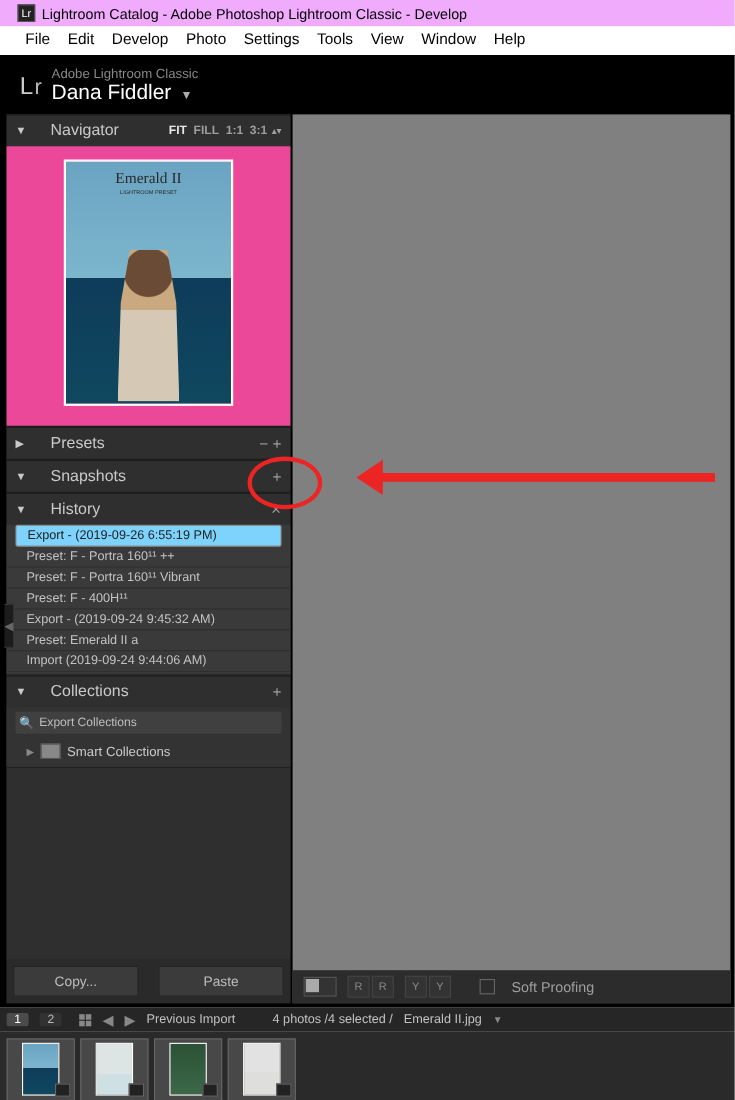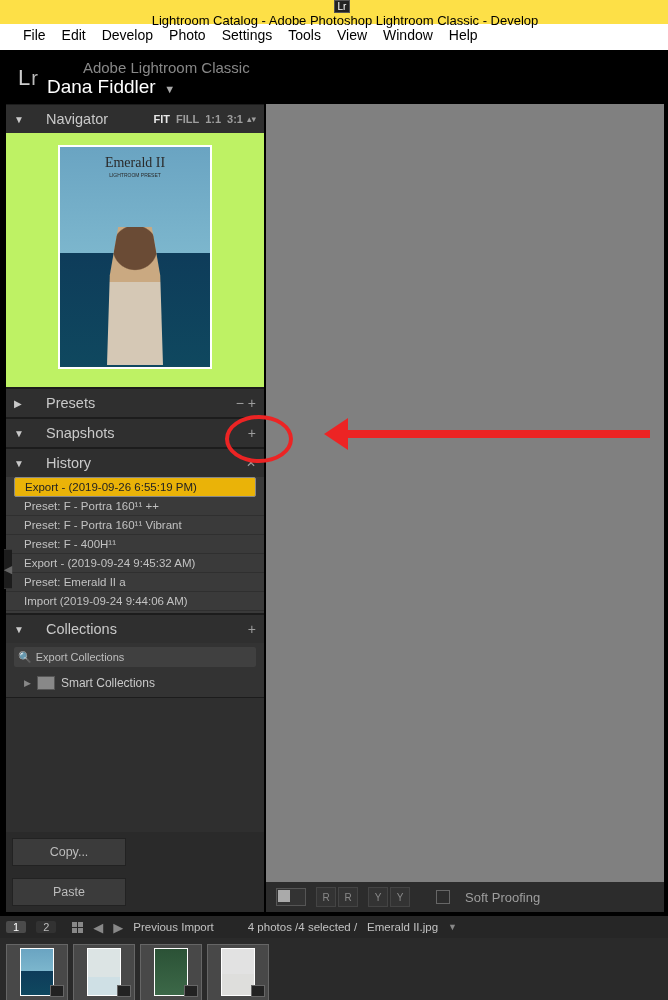--- a/index.html
+++ b/index.html
@@ -1,19 +1,19 @@
 <!DOCTYPE html>
 <html><head>
 <meta charset="utf-8">
 <style>
   html, body { margin: 0; padding: 0; font-family: "Segoe UI", Arial, sans-serif; background: #fff; }
   body { width: 668px; height: 1000px; overflow: hidden; }
 
   
-  .titlebar { display: flex; align-items: center; height: 24px; padding-left: 16px; background: #fde047; flex-direction: column; }
+  .titlebar { display: flex; align-items: center; height: 24px; padding-left: 16px; background: #f0abfc; }
   .titlebar .lr-badge {
     width: 16px; height: 16px; background: #222; color: #fff;
     display: flex; align-items: center; justify-content: center;
     font-size: 10px; border: 1px solid #555; box-sizing: border-box;
   }
   .titlebar .title-text { margin-left: 6px; font-size: 13px; }
 
   .menubar { display: flex; align-items: center; gap: 2px; height: 22px; padding: 0 4px 4px 16px; background: #fff; }
   .menubar span { font-size: 14px; padding: 0 7px; }
 
@@ -33,21 +33,21 @@
     height: 50px;
     box-sizing: border-box;
     display: flex; align-items: center;
   }
   .identity .lr-big {
     color: #bcbcbc; font-size: 18px; letter-spacing: 1px;
     display: flex; align-items: baseline; gap: 0;
   }
   .identity .lr-big b { font-weight: 400; font-size: 22px; color:#ccc;}
   .identity .identity-text { margin-left: 8px; }
-  .identity .plan { font-size: 15px; color: #888; margin-left: 36px; }
+  .identity .plan { font-size: 12px; color: #888; }
   .identity .user { font-size: 19px; color: #fff; }
   .identity .chev { font-size: 11px; color:#aaa; margin-left:4px;}
 
   .workspace {
     display: flex;
     height: calc(100% - 50px);
   }
 
   
   .left-panel-wrap {
@@ -78,21 +78,21 @@
   .panel-header .title-h { flex: 0 0 auto; margin-left: 20px; }
   .panel-header .spacer { flex: 1 1 auto; }
   .panel-header .extra { font-size:11px; color:#9e9e9e; margin-left:6px;font-weight:bold;}
   .panel-header .extra.active{ color:#e8e8e8; }
   .panel-header .plusminus { font-size:14px; color:#9e9e9e; margin-left:4px; }
   .panel-header .close-x { font-size:12px; color:#9e9e9e; margin-left:4px;}
   .panel-header .chev2 { font-size:9px; color:#9e9e9e; margin-left:4px;}
 
   
   .navigator-body {
-    background: #bef264;
+    background: #ec4899;
     padding: 12px 0 18px 0;
     display: flex; justify-content: center;
   }
   .nav-preview {
     width: 150px; height: 220px;
     background: linear-gradient(180deg,#6aa4c2 0%,#7cb6cd 48%,#0e3c5a 48%,#0f485f 100%);
     border: 2px solid #fff;
     position: relative;
     overflow: hidden;
   }
@@ -107,21 +107,21 @@
   .nav-preview .txt2{position:absolute;top:25px;left:0;right:0;text-align:center;font-size:5px;color:#2a2a2a;}
 
   
   .history-body { background:#3a3a3a; padding-bottom:2px; }
   .history-body .row {
     font-size: 11.5px; color:#c2c2c2;
     padding: 3px 10px 3px 18px;
     border-bottom:1px solid #2f2f2f;
   }
   .history-body .row.selected{
-    background:#eab308; color:#222; border:1px solid #888; margin:0 8px; border-radius:2px; padding-left:10px;
+    background:#7dd3fc; color:#222; border:1px solid #888; margin:0 8px; border-radius:2px; padding-left:10px;
   }
 
   
   .collections-body { background:#333; padding:4px 8px;}
   .filter-box {
     display:flex; align-items:center;
     background:#404040; height:20px; border-radius:2px;
     padding:0 4px; color:#bdbdbd; font-size:11px;
   }
   .filter-box .mag { margin-right:4px; }
@@ -129,23 +129,22 @@
     display:flex; align-items:center;
     margin-top:6px; padding:3px 2px 3px 10px;
     font-size:12px; color:#c9c9c9;
   }
   .smart-row .folder-icon{
     width:16px;height:12px;background:#888;border:1px solid #555;margin:0 6px;
   }
 
   
   .left-buttons{
-    display:flex; gap:12px; padding:6px; justify-content:space-between;
+    display:flex; gap:0; padding:6px; justify-content:space-between;
     background:#2a2a2a;
-    flex-direction:column;
   }
   .lr-btn{
     width:112px; height:26px;
     background:#3b3b3b; border:1px solid #222; color:#bcbcbc; font-size:12.5px;
     display:flex; align-items:center; justify-content:center;
   }
 
   
   .canvas {
     flex: 1 1 auto;

